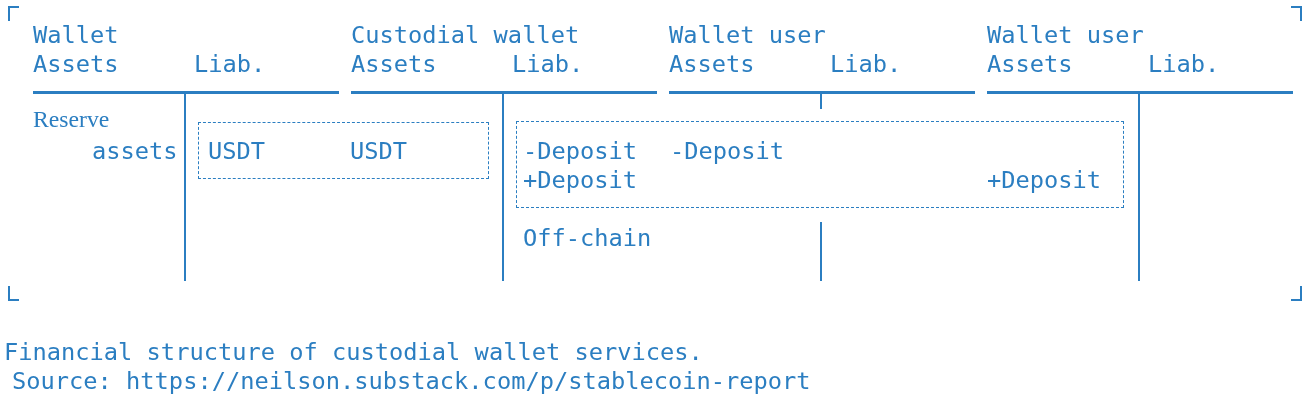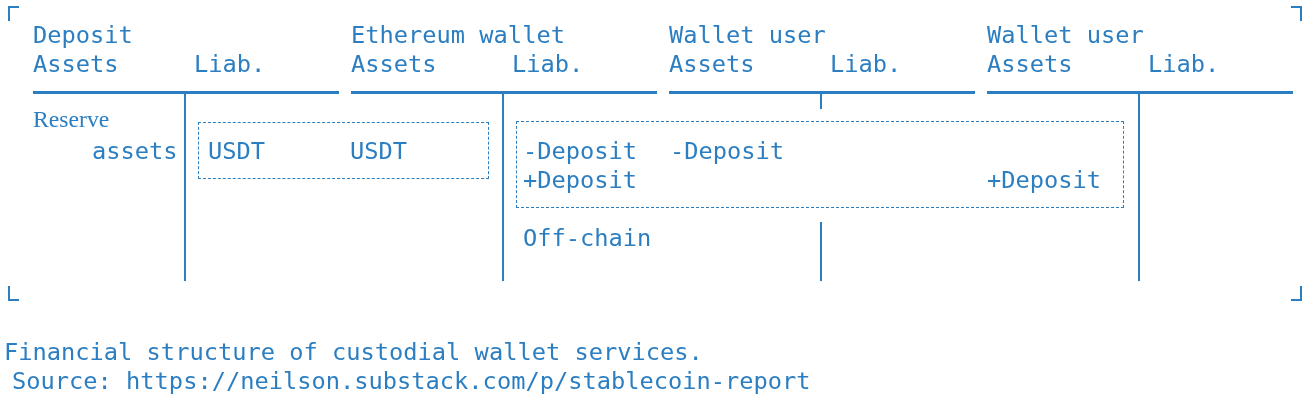--- a/index.html
+++ b/index.html
@@ -25,27 +25,27 @@
 </head>
 <body>
 
 <div class="fig">
 
   <div class="corner tl" style="left:8px;top:6px;"></div>
   <div class="corner tr" style="left:1291px;top:6px;"></div>
   <div class="corner bl" style="left:8px;top:286px;"></div>
   <div class="corner br" style="left:1291px;top:286px;"></div>
 
-  <div class="txt" style="left:33px;top:21px;">Deposit</div>
+  <div class="txt" style="left:33px;top:21px;">Wallet</div>
   <div class="txt" style="left:33px;top:50px;">Assets</div>
   <div class="txt" style="left:194px;top:50px;">Liab.</div>
   <div class="hline" style="left:33px;top:91px;width:306px;"></div>
   <div class="vline" style="left:184px;top:93px;height:188px;"></div>
 
-  <div class="txt" style="left:351px;top:21px;">Ethereum wallet</div>
+  <div class="txt" style="left:351px;top:21px;">Custodial wallet</div>
   <div class="txt" style="left:351px;top:50px;">Assets</div>
   <div class="txt" style="left:512px;top:50px;">Liab.</div>
   <div class="hline" style="left:351px;top:91px;width:306px;"></div>
   <div class="vline" style="left:502px;top:93px;height:188px;"></div>
 
   <div class="txt" style="left:669px;top:21px;">Wallet user</div>
   <div class="txt" style="left:669px;top:50px;">Assets</div>
   <div class="txt" style="left:830px;top:50px;">Liab.</div>
   <div class="hline" style="left:669px;top:91px;width:306px;"></div>
   <div class="vline" style="left:820px;top:93px;height:16px;"></div>

